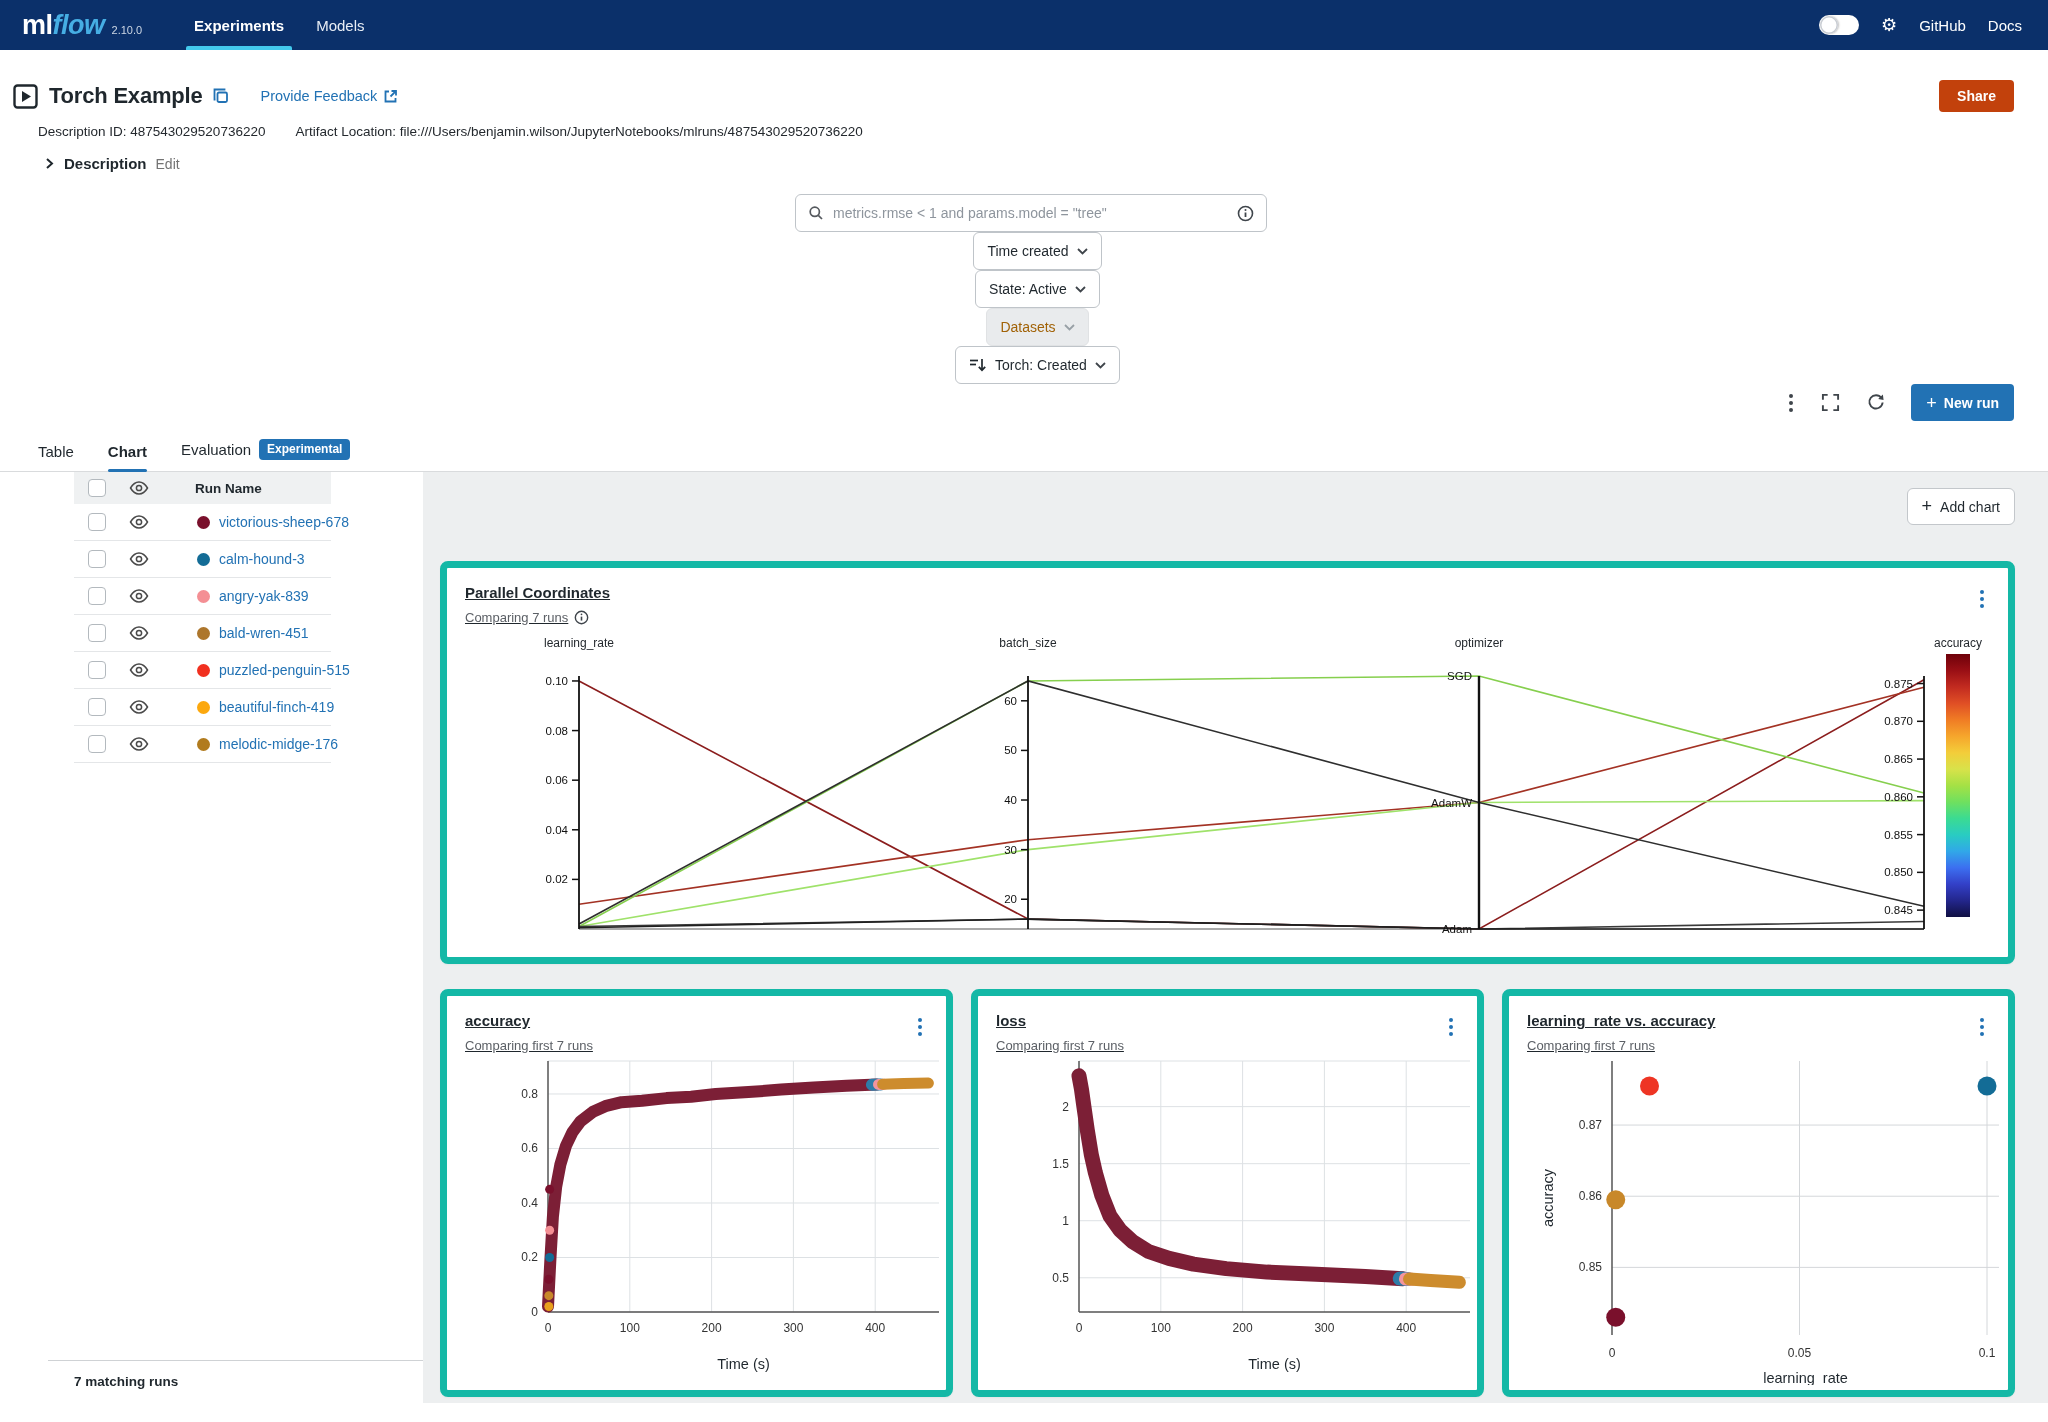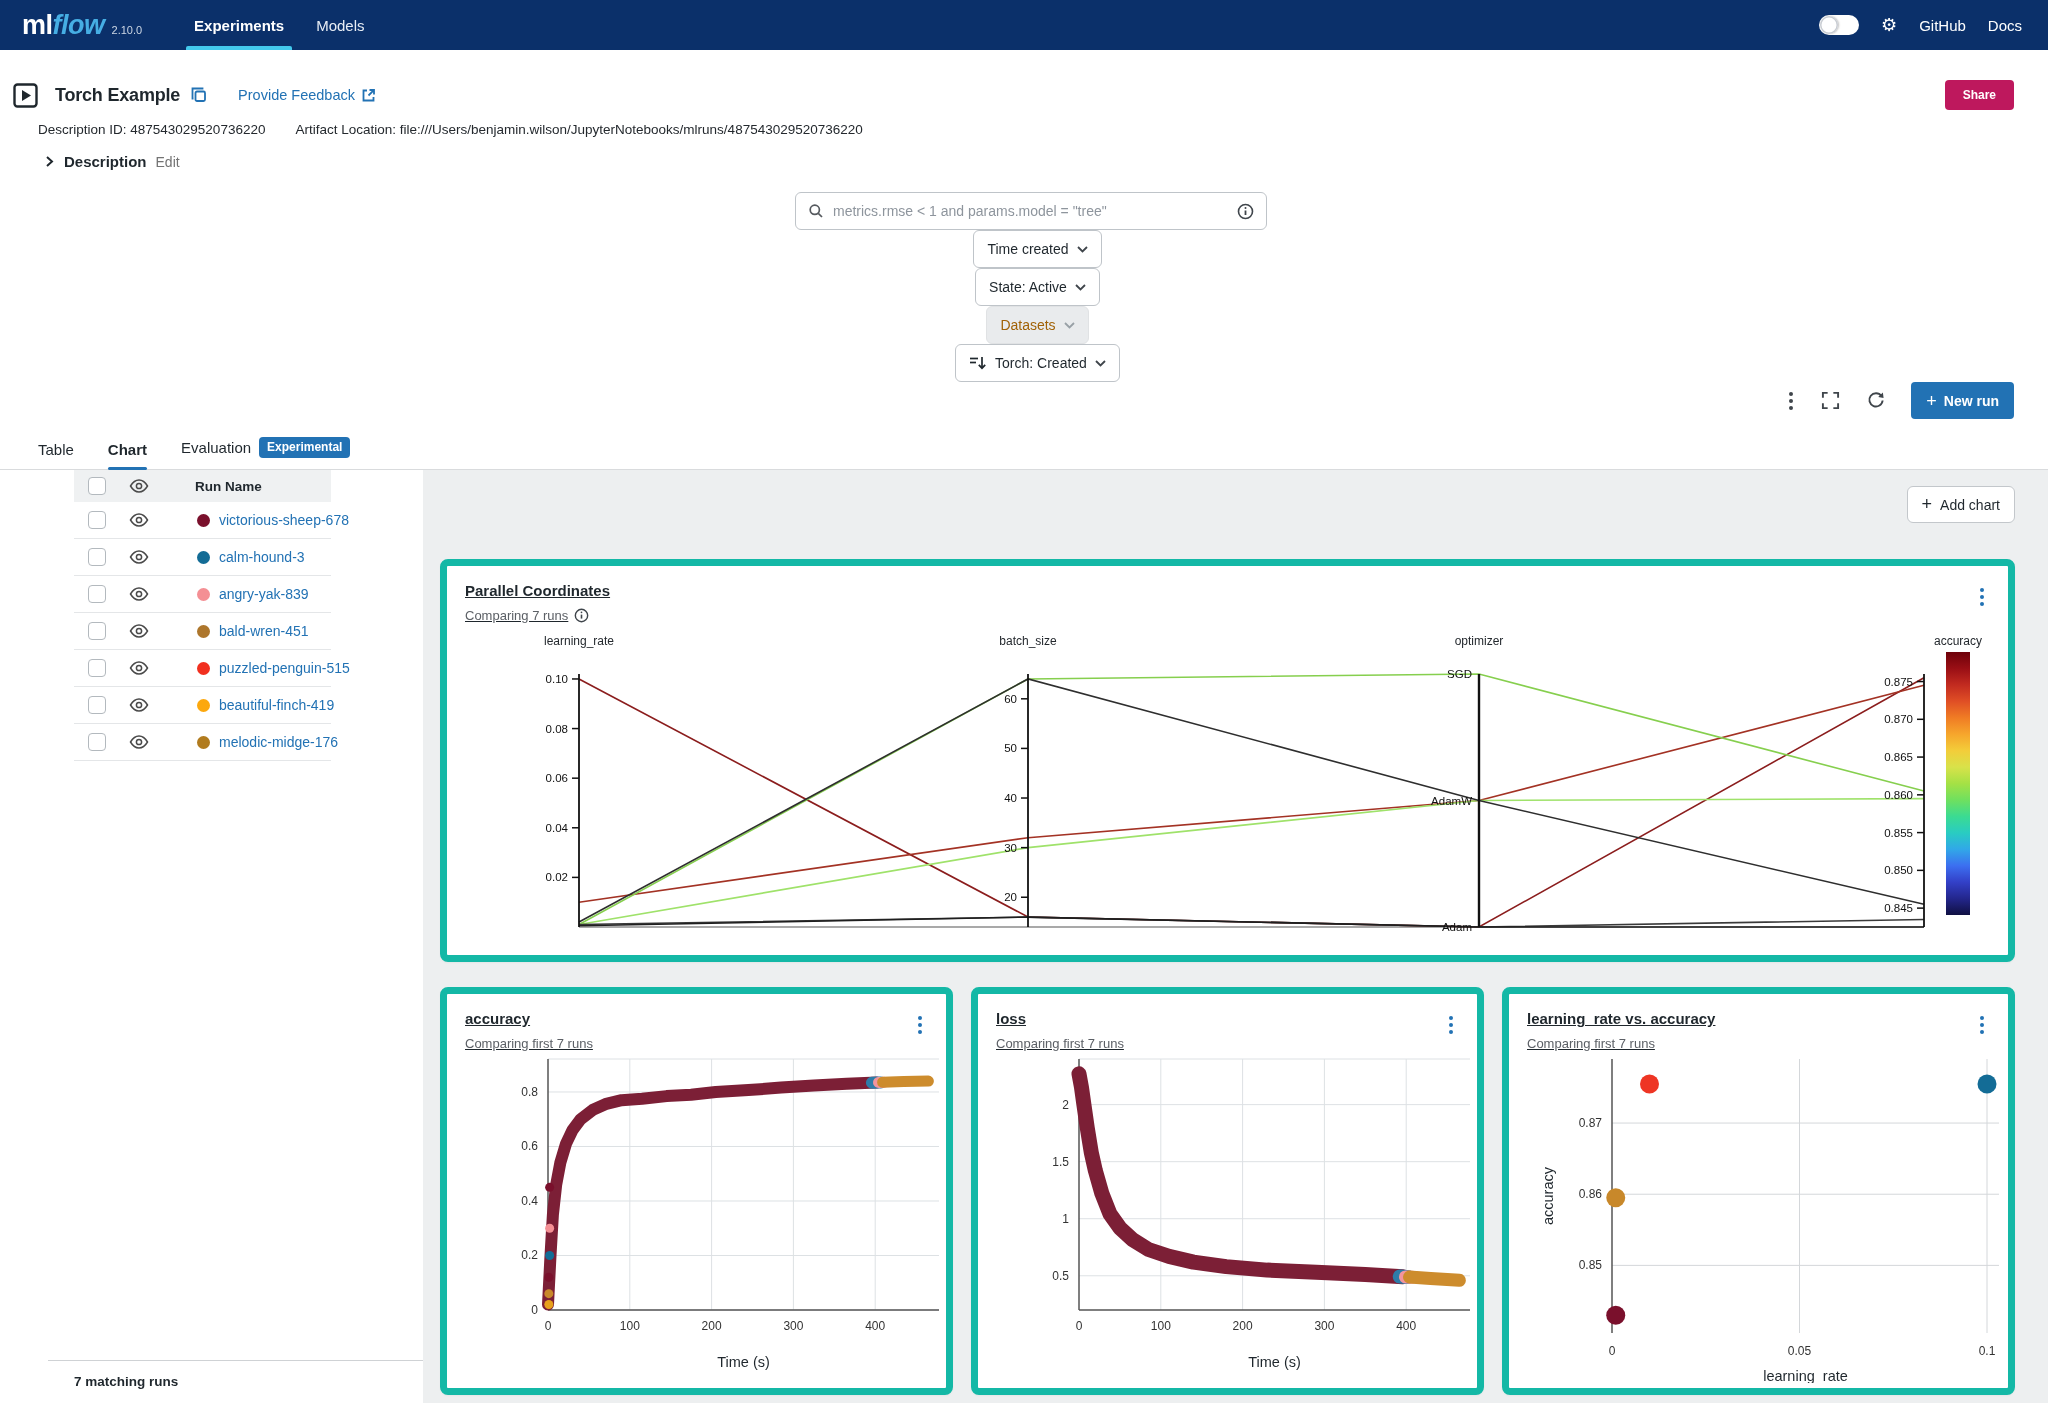--- a/index.html
+++ b/index.html
@@ -18,24 +18,24 @@
   .nav-item.active::after { content:""; position:absolute; left:8px; right:8px; bottom:0; height:4px; background:#43c9ed; border-radius:2px 2px 0 0; }
   .nav-right { margin-left:auto; display:flex; align-items:center; gap:22px; padding-right:26px; }
   .toggle-pill { width:40px; height:20px; background:#fff; border-radius:10px; position:relative; cursor:pointer; }
   .toggle-pill .knob { position:absolute; left:1px; top:1px; width:18px; height:18px; border-radius:50%; background:#fff; box-shadow:inset 0 0 0 1.5px #c9cdd3, 1px 0 2px rgba(0,0,0,.25); }
   .gear { font-family:"DejaVu Sans",sans-serif; font-size:18px; color:#fff; cursor:pointer; line-height:1; }
   .nav-link { font-size:15px; color:#fff; cursor:pointer; }
 
   
   .hrow1 { display:flex; align-items:center; margin:30px 34px 0 12px; }
   .exp-icon { width:27px; height:27px; flex:none; }
-  .page-title { font-size:18px; font-weight:bold; margin-left:16px; letter-spacing:-0.2px; }
+  .page-title { font-size:22px; font-weight:bold; margin-left:10px; letter-spacing:-0.2px; }
   .copy-icon { margin-left:10px; cursor:pointer; }
   .feedback { display:flex; align-items:center; gap:6px; margin-left:30px; color:#2272b4; font-size:14.5px; cursor:pointer; }
-  .share-btn { margin-left:auto; background:#be185d; color:#fff; font-size:12px; font-weight:600; border:none; border-radius:4px; padding:8px 18px; cursor:pointer; }
+  .share-btn { margin-left:auto; background:#c2410c; color:#fff; font-size:14px; font-weight:600; border:none; border-radius:4px; padding:8px 18px; cursor:pointer; }
   .hrow2 { display:flex; gap:30px; margin:12px 0 0 38px; font-size:13.5px; color:#24292e; }
   .hrow3 { display:flex; align-items:center; gap:9px; margin:16px 0 0 44px; }
   .hrow3 .desc { font-size:15px; font-weight:600; }
   .hrow3 .edit { font-size:14px; color:#737373; cursor:pointer;text-align:center; }
 
   
   .toolbar { display:flex; align-items:center; margin:22px 34px 0 48px;flex-direction:column; }
   .searchbox { width:472px; height:38px; border:1px solid #bfc4c9; border-radius:6px; display:flex; align-items:center; padding:0 12px; gap:9px; background:#fff; }
   .searchbox input { border:none; outline:none; flex:1; font-size:14px; color:#1f272d; font-family:inherit; background:transparent; }
   .searchbox input::placeholder { color:#8e959d; }

